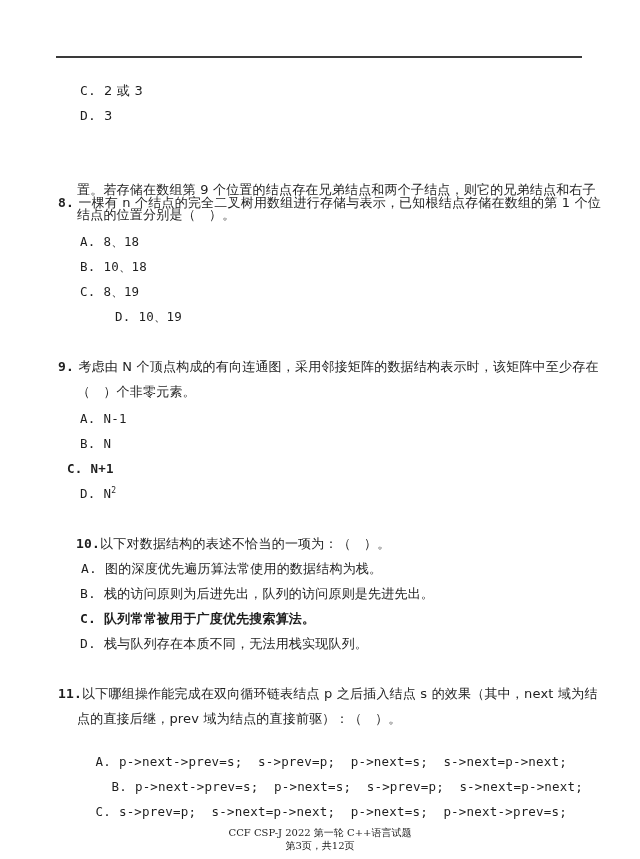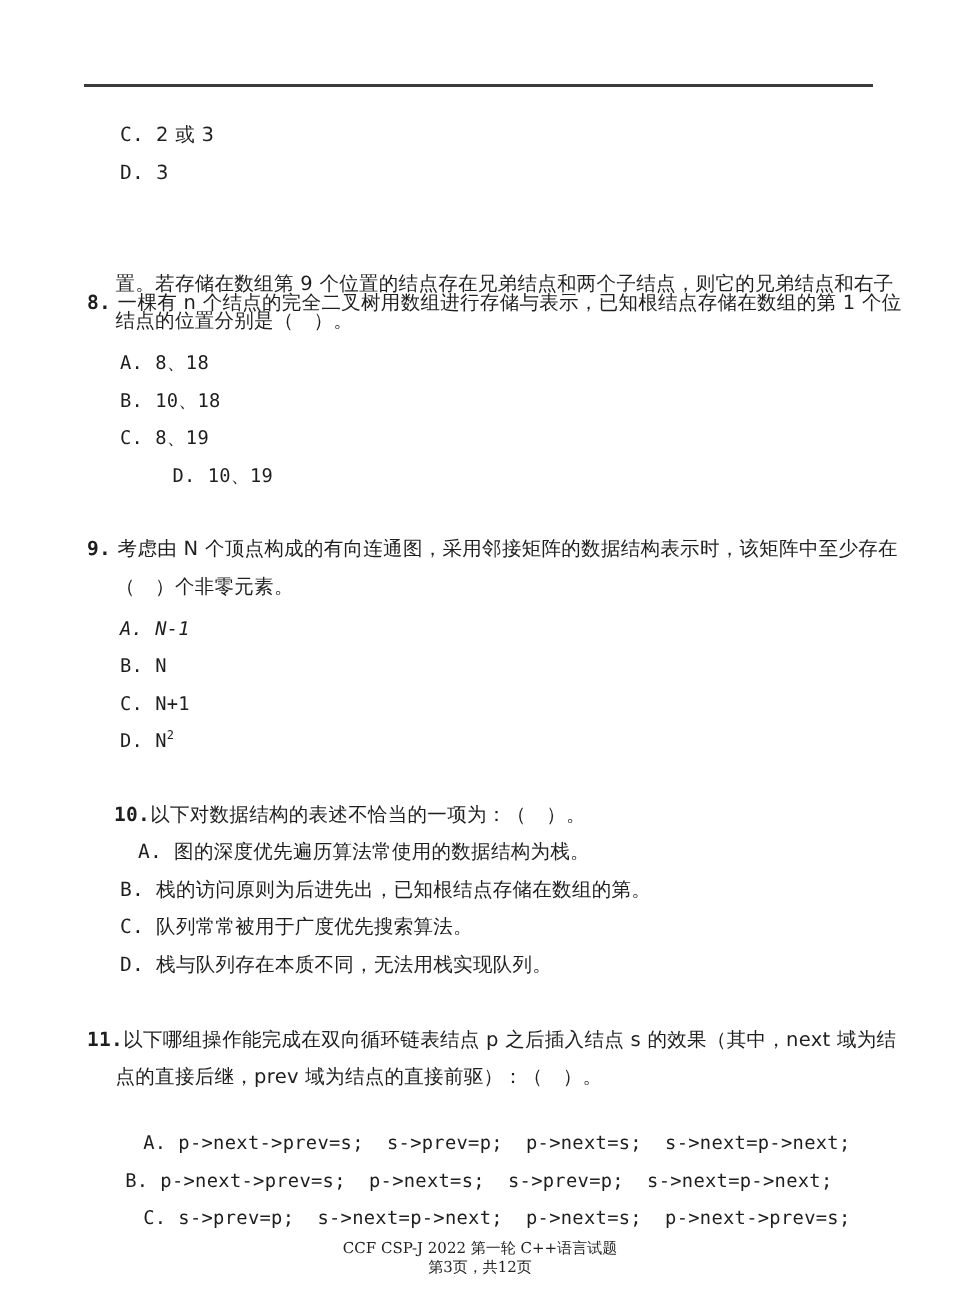--- a/index.html
+++ b/index.html
@@ -53,57 +53,57 @@
   <span class="opt-label">C.</span><span>8、19</span>
 </div>
 <div class="line mono" style="left:80px; top:309px;margin-left:35px;">
   <span class="opt-label">D.</span><span>10、19</span>
 </div>
 
 <div class="line" style="left:58px; top:359px;">
   <span class="qnum">9.</span> <span>考虑由 N 个顶点构成的有向连通图，采用邻接矩阵的数据结构表示时，该矩阵中至少存在</span>
 </div>
 <div class="line" style="left:77px; top:384px;">（　）个非零元素。</div>
-<div class="line mono" style="left:80px; top:411px;font-style:italic;">
+<div class="line mono" style="left:80px; top:411px;">
   <span class="opt-label">A.</span><span>N-1</span>
 </div>
 <div class="line mono" style="left:80px; top:436px;">
   <span class="opt-label">B.</span><span>N</span>
 </div>
-<div class="line mono" style="left:80px; top:461px;">
+<div class="line mono" style="left:67px; top:461px;font-weight:bold;">
   <span class="opt-label">C.</span><span>N+1</span>
 </div>
 <div class="line mono" style="left:80px; top:486px;">
   <span class="opt-label">D.</span><span>N</span><sup>2</sup>
 </div>
 
 <div class="line" style="left:76px; top:536px;">
   <span class="qnum">10.</span><span>以下对数据结构的表述不恰当的一项为：（　）。</span>
 </div>
-<div class="line" style="left:92px; top:561px;">
+<div class="line" style="left:81px; top:561px;">
   <span class="opt-label">A.</span><span>图的深度优先遍历算法常使用的数据结构为栈。</span>
 </div>
 <div class="line" style="left:80px; top:586px;">
-  <span class="opt-label">B.</span><span>栈的访问原则为后进先出，已知根结点存储在数组的第。</span>
+  <span class="opt-label">B.</span><span>栈的访问原则为后进先出，队列的访问原则是先进先出。</span>
 </div>
-<div class="line" style="left:80px; top:611px;">
+<div class="line" style="left:80px; top:611px;font-weight:bold;">
   <span class="opt-label">C.</span><span>队列常常被用于广度优先搜索算法。</span>
 </div>
 <div class="line" style="left:80px; top:636px;text-align:right;">
   <span class="opt-label">D.</span><span>栈与队列存在本质不同，无法用栈实现队列。</span>
 </div>
 
 <div class="line" style="left:58px; top:686px;">
   <span class="qnum">11.</span><span>以下哪组操作能完成在双向循环链表结点 p 之后插入结点 s 的效果（其中，next 域为结</span>
 </div>
 <div class="line" style="left:77px; top:711px;">点的直接后继，prev 域为结点的直接前驱）：（　）。</div>
 <div class="line mono" style="left:80px; top:738px; white-space:pre;">
   <span class="opt-label">A.</span><span>p-&gt;next-&gt;prev=s;  s-&gt;prev=p;  p-&gt;next=s;  s-&gt;next=p-&gt;next;</span>
 </div>
-<div class="line mono" style="left:68px; top:763px; white-space:pre;">
+<div class="line mono" style="left:96px; top:763px; white-space:pre;">
   <span class="opt-label">B.</span><span>p-&gt;next-&gt;prev=s;  p-&gt;next=s;  s-&gt;prev=p;  s-&gt;next=p-&gt;next;</span>
 </div>
 <div class="line mono" style="left:80px; top:788px; white-space:pre;">
   <span class="opt-label">C.</span><span>s-&gt;prev=p;  s-&gt;next=p-&gt;next;  p-&gt;next=s;  p-&gt;next-&gt;prev=s;</span>
 </div>
 
 <div class="footer" style="top:826px;">CCF CSP-J 2022 第一轮 C++语言试题</div>
 <div class="footer" style="top:839px;">第3页，共12页</div>
 
 </body></html>

